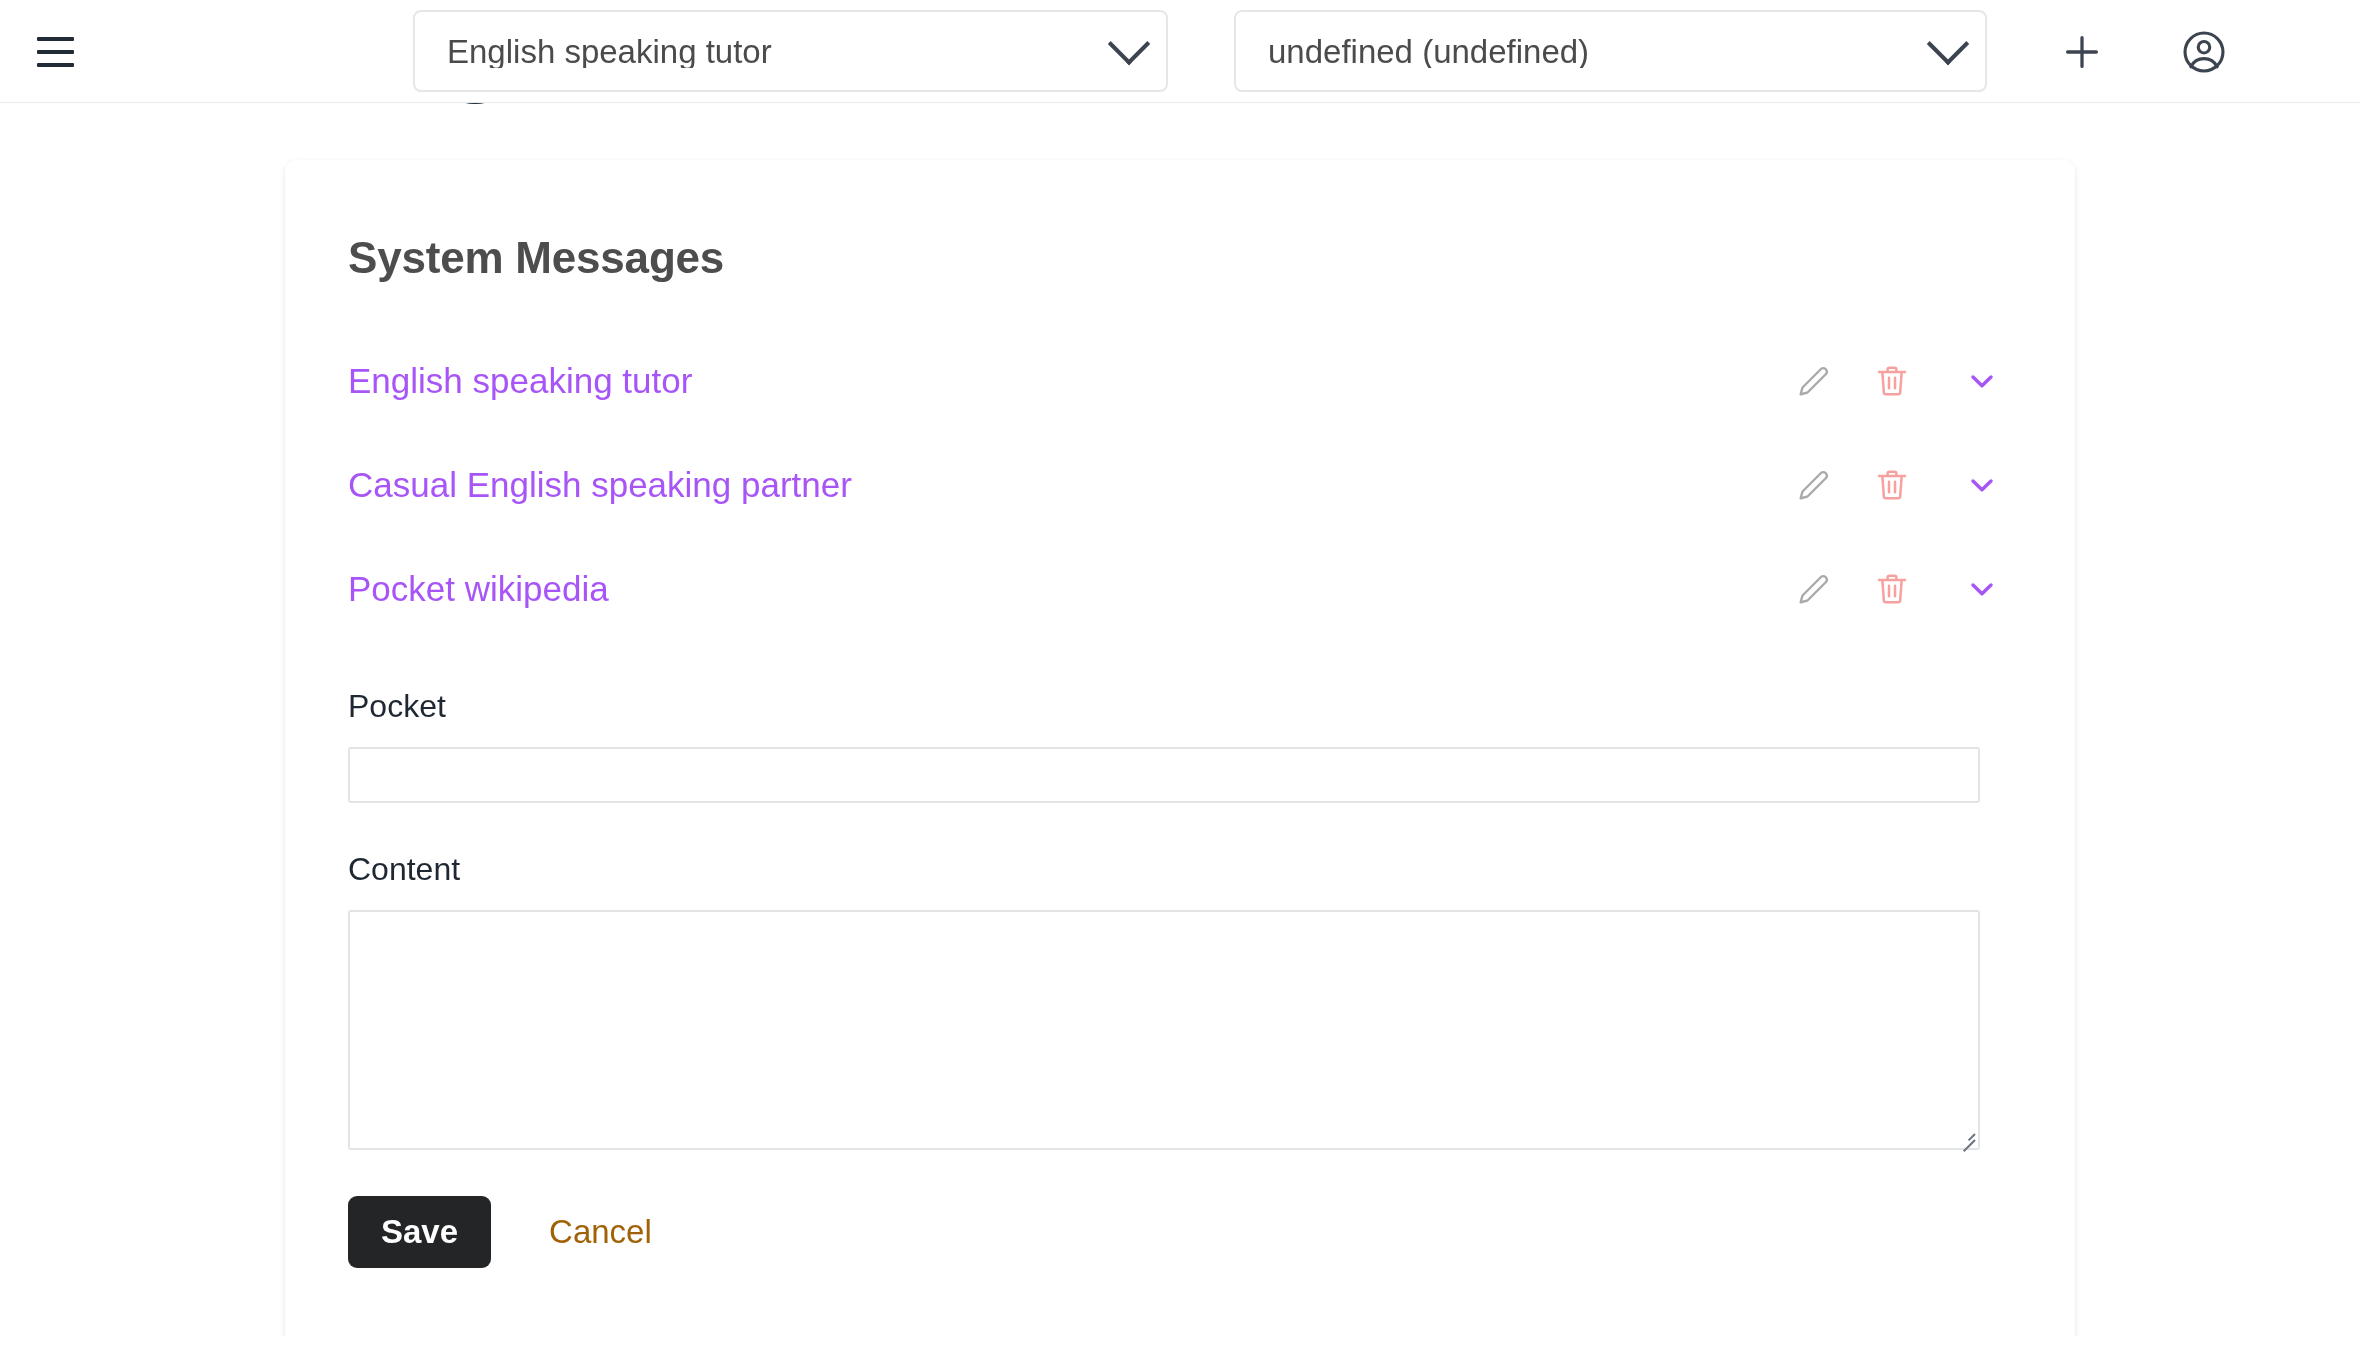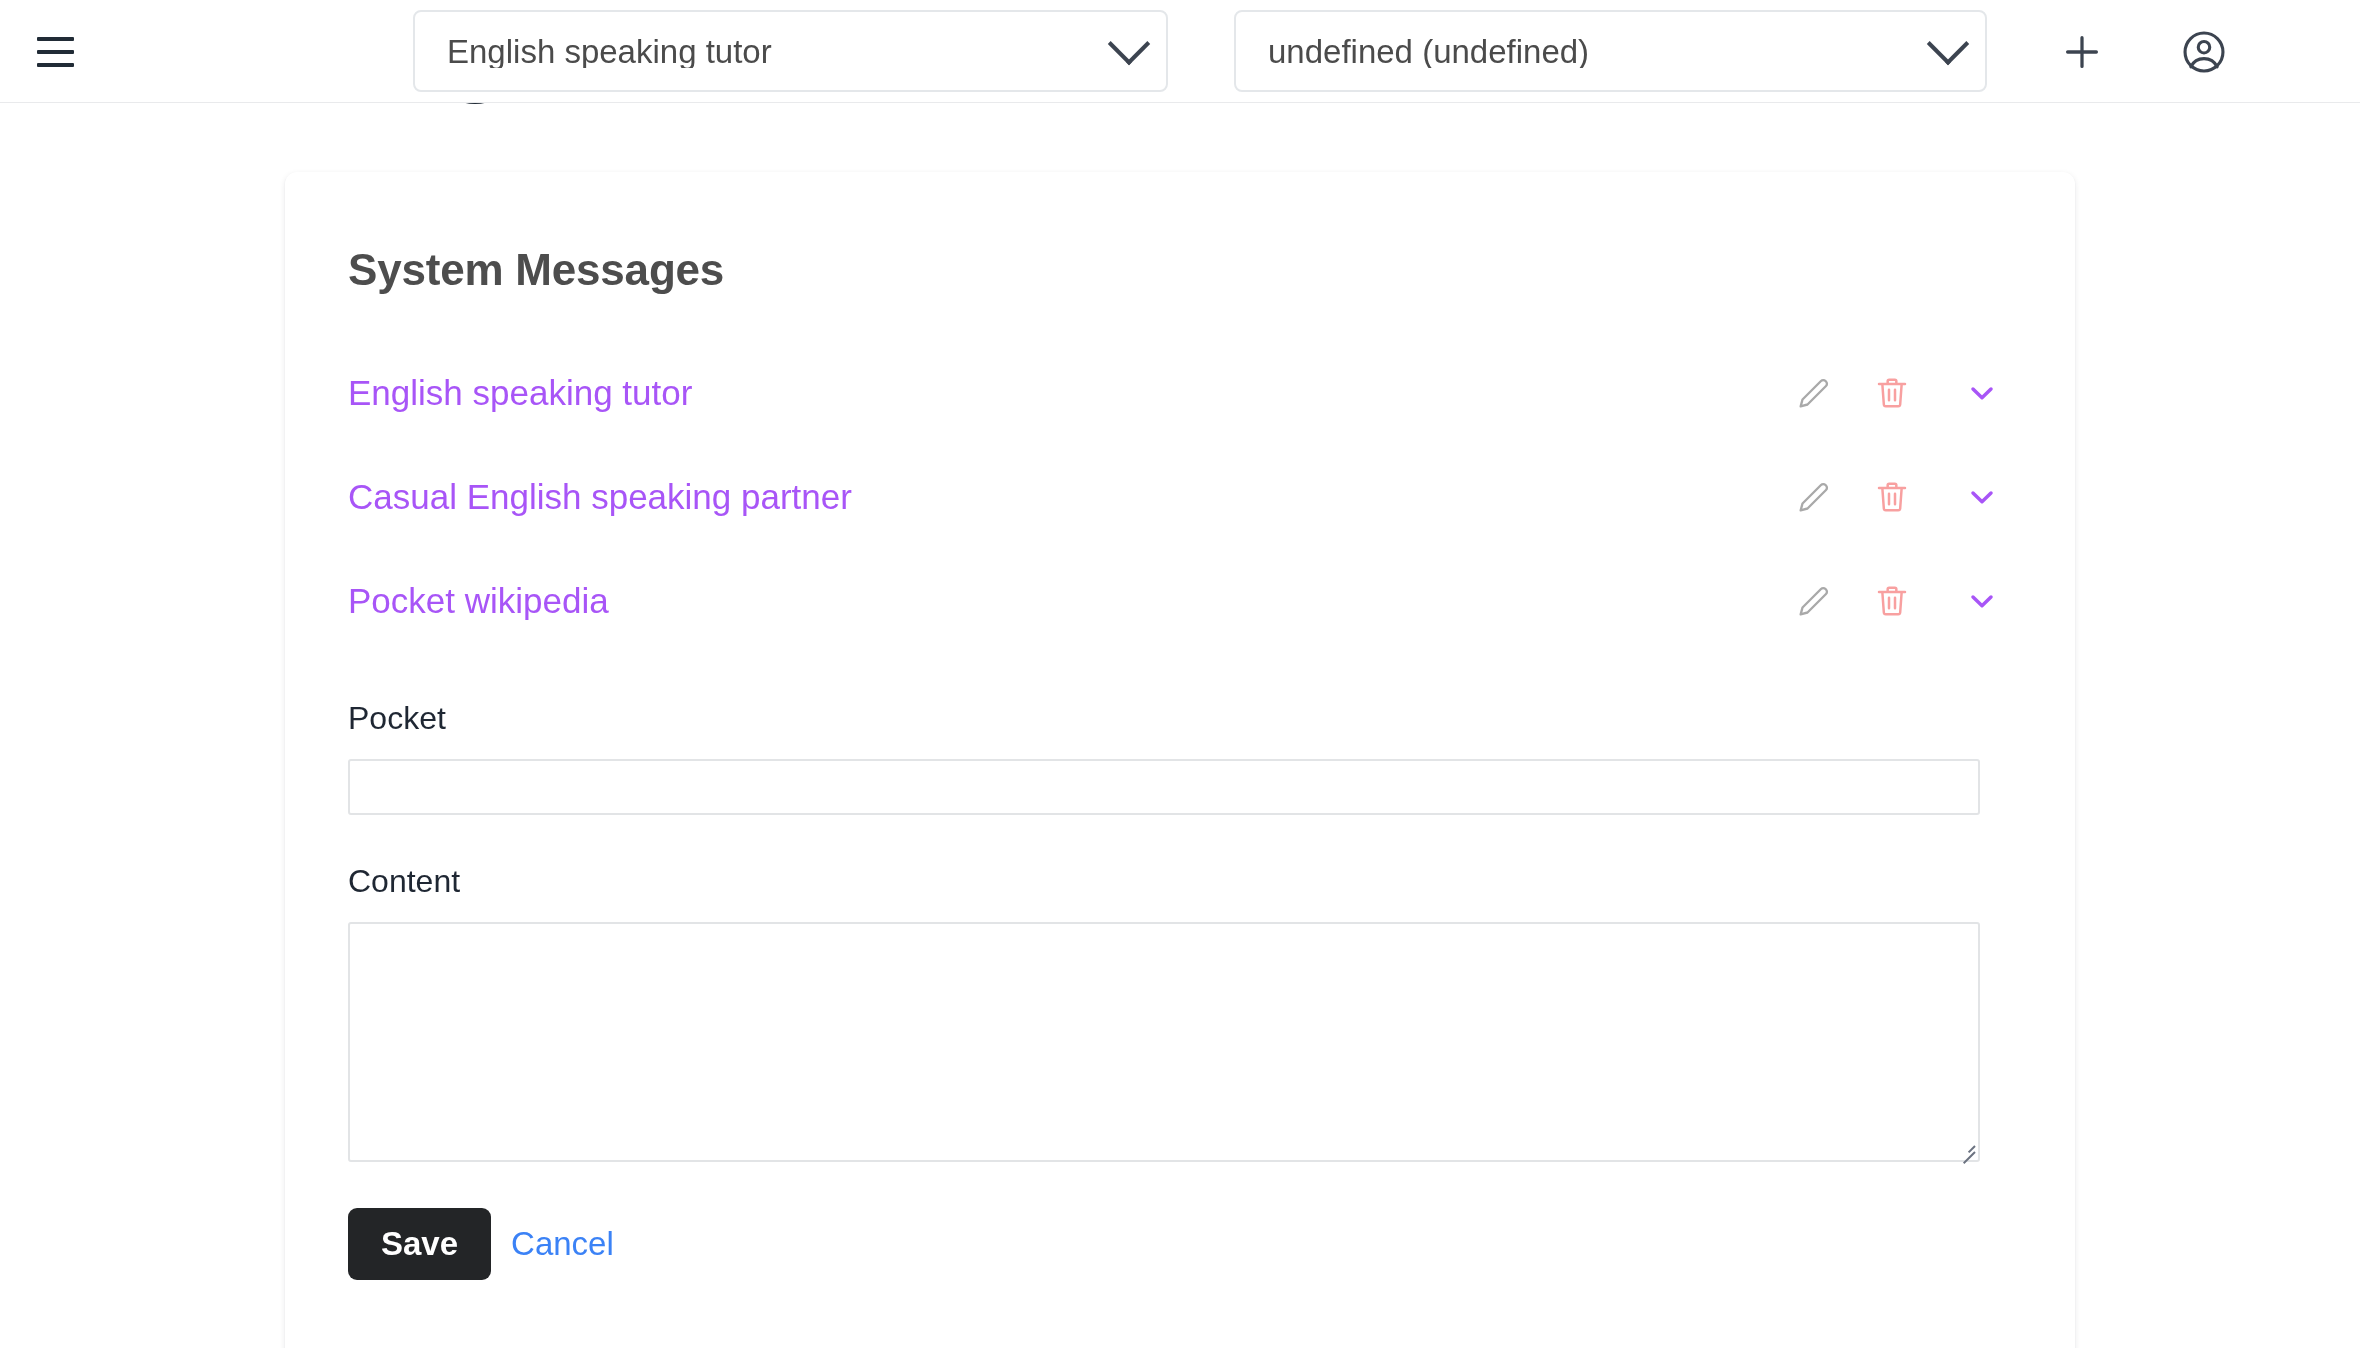--- a/index.html
+++ b/index.html
@@ -116,21 +116,21 @@
     width: 30px;
     height: 9px;
     background: #212b36;
     border-radius: 0 0 50% 50%;
     z-index: 5;
   }
 
   
   .page {
     position: absolute;
-    top: 103px;
+    top: 91px;
     left: 0;
     width: 2360px;
     height: 1245px;
     background: #ffffff;
     overflow: hidden;
   }
 
   .card {
     position: absolute;
     left: 285px;
@@ -275,26 +275,26 @@
     font-size: 33px;
     font-weight: bold;
     border: 0;
     border-radius: 9px;
     padding: 0 33px;
     height: 72px;
     cursor: pointer;
   }
   .cancel-btn {
     background: transparent;
-    color: #3b82f6;
+    color: #a16207;
     font-family: "Liberation Sans", sans-serif;
     font-size: 33px;
     border: 0;
     padding: 0;
-    margin-left: 20px;
+    margin-left: 58px;
     height: 72px;
     cursor: pointer;
   }
 </style>
 </head>
 <body>
 
 <div class="appbar">
 
   <button class="menu-btn">

